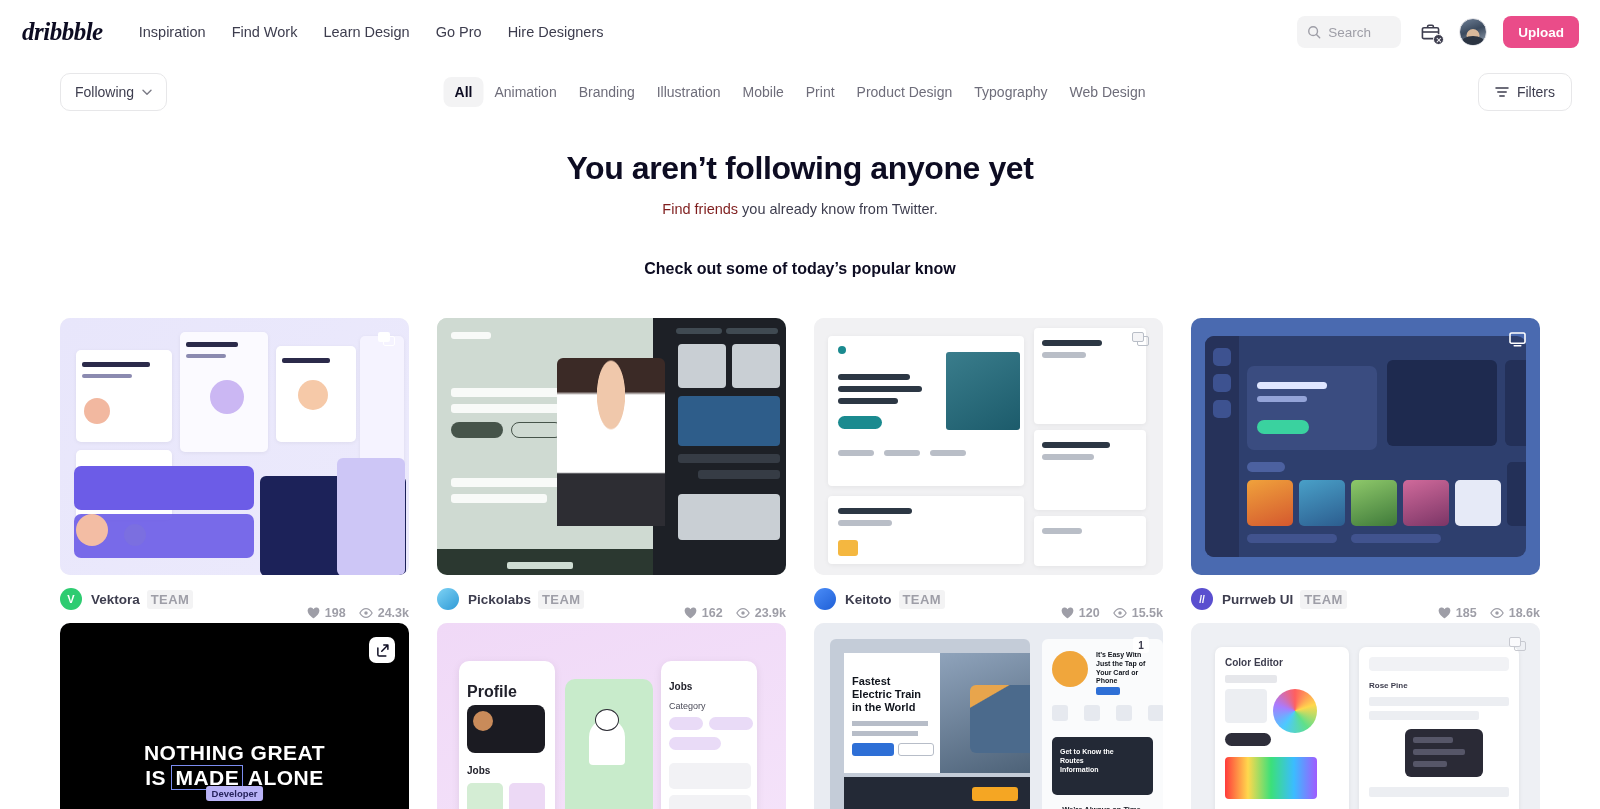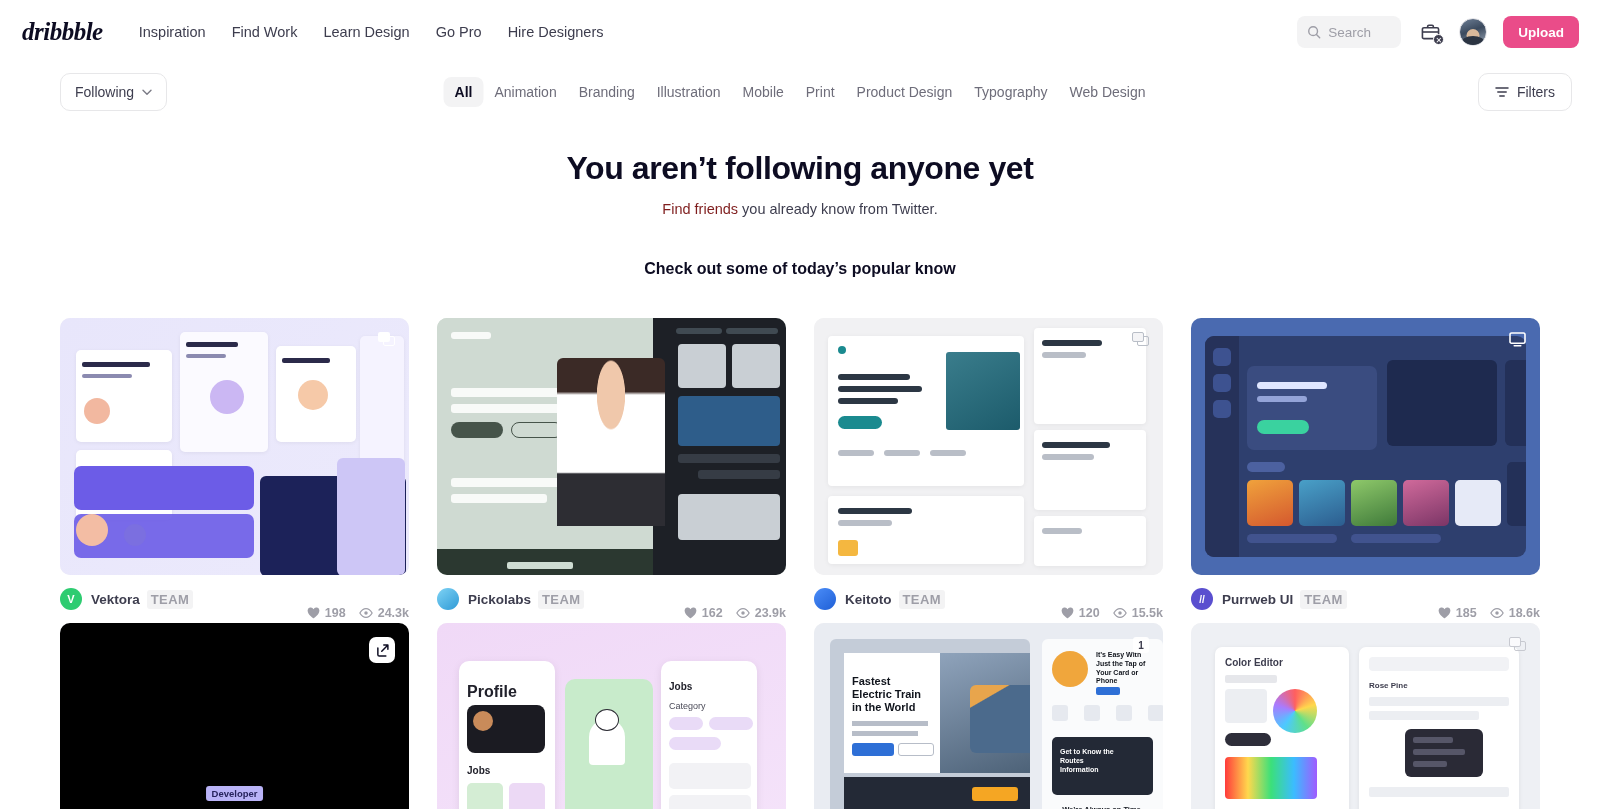--- a/index.html
+++ b/index.html
@@ -611,20 +611,28 @@
       </div>
     </div>
   </div>
 </div>
 
 <div class="grid row2" style="margin-top:4px;">
 
   <div class="shot">
     <div class="thumb">
       <div class="art c5">
+        <div class="bigtext">
+          <div>NOTHING GREAT</div>
+          <div>
+            <span>IS</span>
+            <span class="sel">MADE</span>
+            <span>ALONE</span>
+          </div>
+        </div>
         <div class="tag">Developer</div>
 
       </div>
       <div class="corner-icon">
         <div class="ext-btn">
           <svg width="13" height="13" viewBox="0 0 14 14">
             <path d="M2 4.4v7.1A1.5 1.5 0 003.5 13h7.1" fill="none" stroke="#0d0c22" stroke-width="1.6" stroke-linecap="round"></path>
             <path d="M6.2 7.8L12.6 1.4M8.4 1.2h4.4v4.4" fill="none" stroke="#0d0c22" stroke-width="1.6" stroke-linecap="round" stroke-linejoin="round"></path>
           </svg>
         </div>

